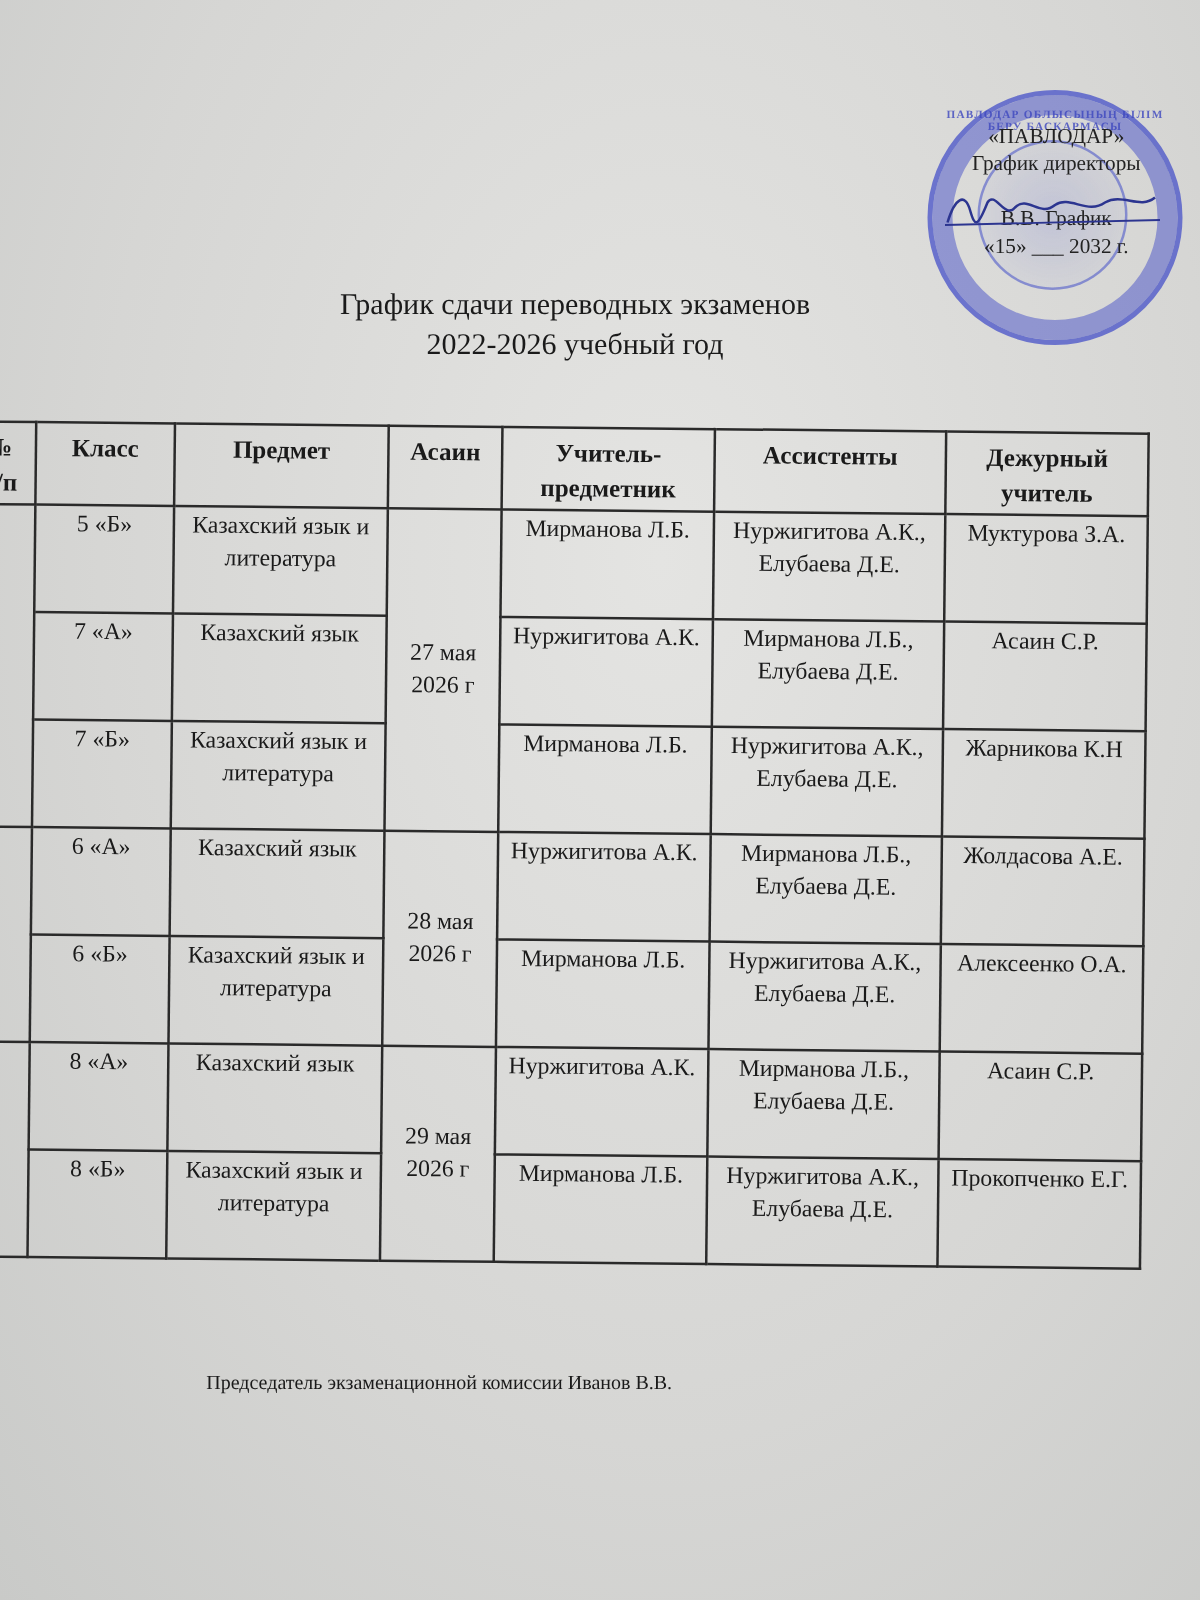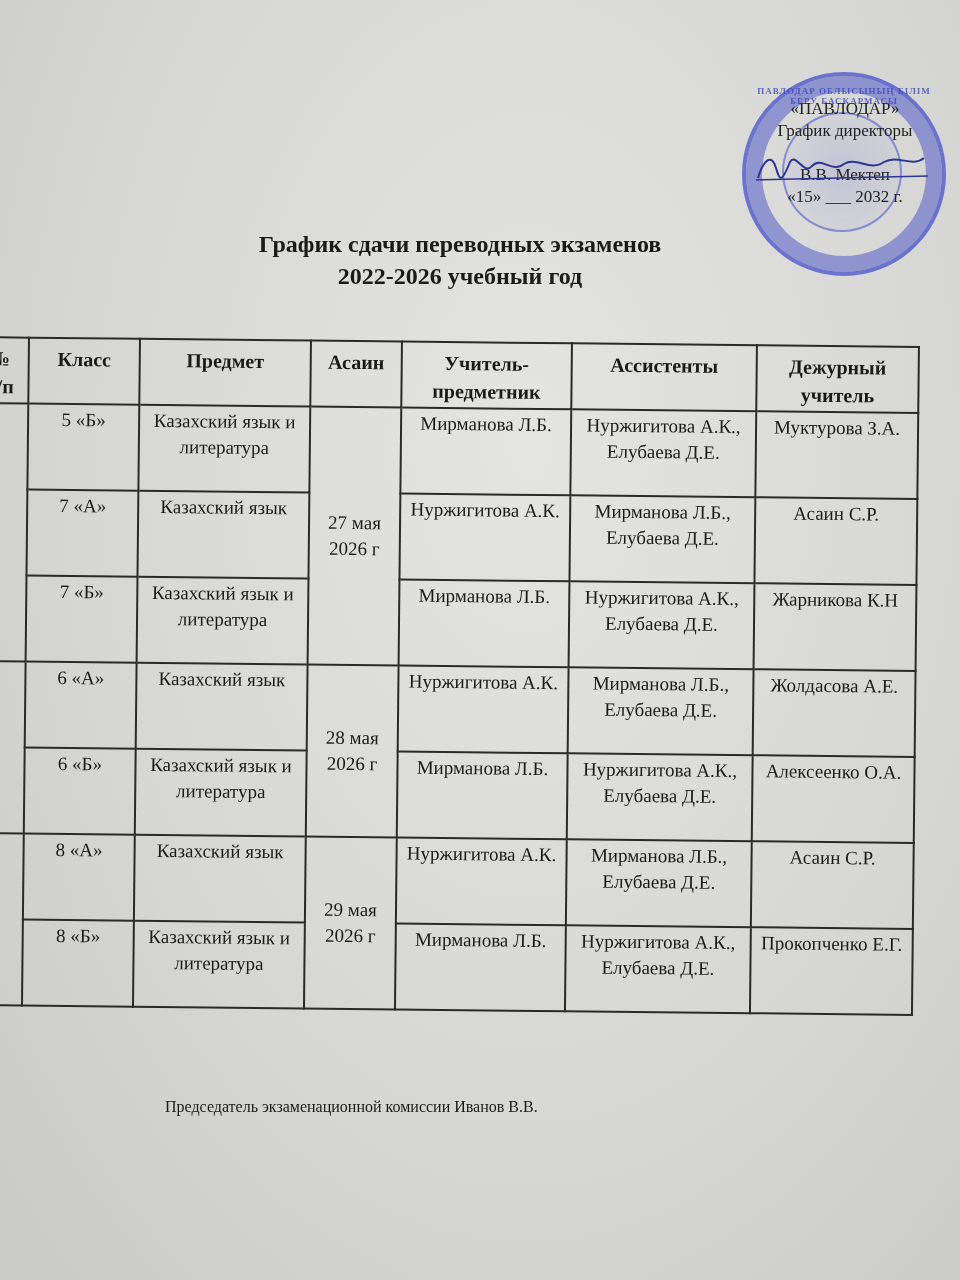--- a/index.html
+++ b/index.html
@@ -35,21 +35,21 @@
     position: absolute; left: 0; top: 10px; width: 100%; text-align: center;
     font-family: Liberation Serif, serif; font-weight: bold; font-size: 9px;
     color: rgba(60,70,190,0.8); letter-spacing: 1px;
   }
   .signature {
     position: absolute; left: 752px; top: 148px; width: 178px; height: 36px;
     z-index: 4;
   }
   .title {
     position: absolute; left: 180px; top: 228px; width: 560px; text-align: center;
-    font-weight: bold; font-size: 24px; line-height: 32px;
+    font-weight: normal; font-size: 24px; line-height: 32px;
   }
   .title .line { display: block; }
   table.sched {
     position: absolute; left: -30px; top: 336px;
     border-collapse: collapse; table-layout: fixed;
     width: 948px; font-size: 19px; line-height: 26px;
     transform: rotate(0.6deg); transform-origin: left top;
   }
   table.sched td, table.sched th {
     border: 2px solid #2a2a2a; text-align: center; vertical-align: top;
@@ -75,21 +75,21 @@
 
 <svg class="signature" viewBox="0 0 178 36">
   <path d="M6 30 C12 10, 20 6, 24 20 S30 34, 38 14 C44 4, 52 28, 60 18 C70 8, 80 26, 92 16 C104 8, 118 24, 132 14 C146 6, 160 20, 172 10" fill="none" stroke="#2c3590" stroke-width="2"></path>
   <path d="M4 32 L176 28" stroke="#2c3590" stroke-width="1.5" fill="none"></path>
 </svg>
 
 <div class="approval">
   <span class="line">«ПАВЛОДАР»</span>
   <span class="line">График директоры</span>
   <span class="line" style="height:22px"></span>
-  <span class="line">В.В. Мектеп</span>
+  <span class="line">В.В. График</span>
   <span class="line">«15» ___ 2032 г.</span>
 </div>
 
 <div class="title">
   <span class="line">График сдачи переводных экзаменов</span>
   <span class="line">2022-2026 учебный год</span>
 </div>
 
 <table class="sched">
   <colgroup>

